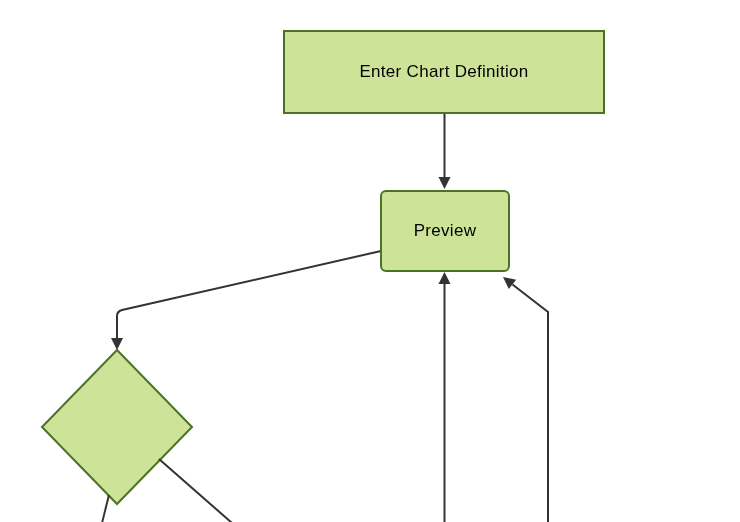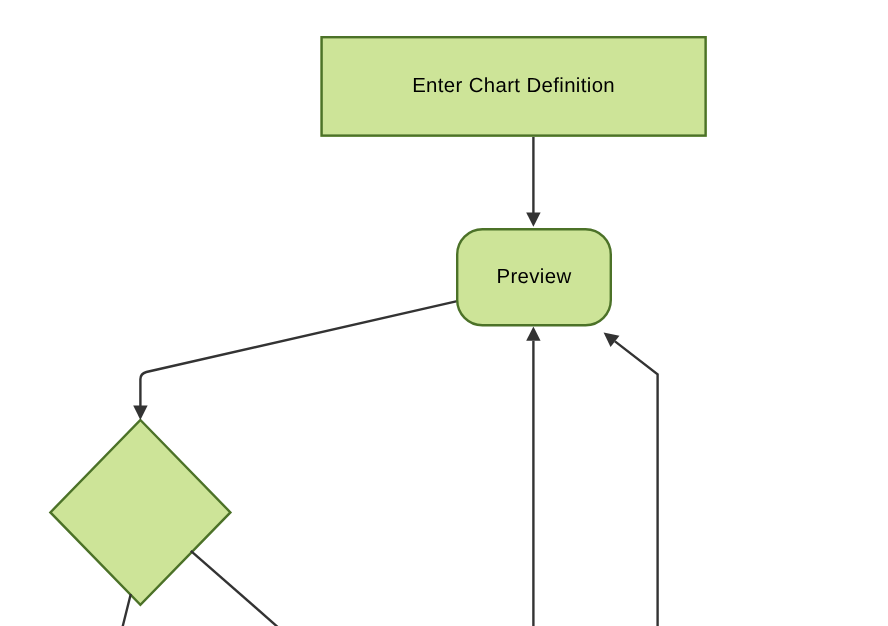--- a/index.html
+++ b/index.html
@@ -43,31 +43,31 @@
     border: 2px solid var(--node-border, #4c7228);
     display: flex;
     align-items: center;
     justify-content: center;
     color: var(--text, #000000);
     font-size: 17px;
     letter-spacing: 0.3px;
     white-space: nowrap;
   }
   .node-rect {
-    left: 267px;
+    left: 283px;
     top: 30px;
     width: 322px;
     height: 84px;
   }
   .node-rounded {
     left: 380px;
     top: 190px;
     width: 130px;
     height: 82px;
-    border-radius: 22px;
+    border-radius: 6px;
   }
   .diamond-label {
     position: absolute;
     left: 42px;
     top: 415px;
     width: 150px;
     height: 24px;
     line-height: 24px;
     text-align: center;
     color: var(--text, #000000);

